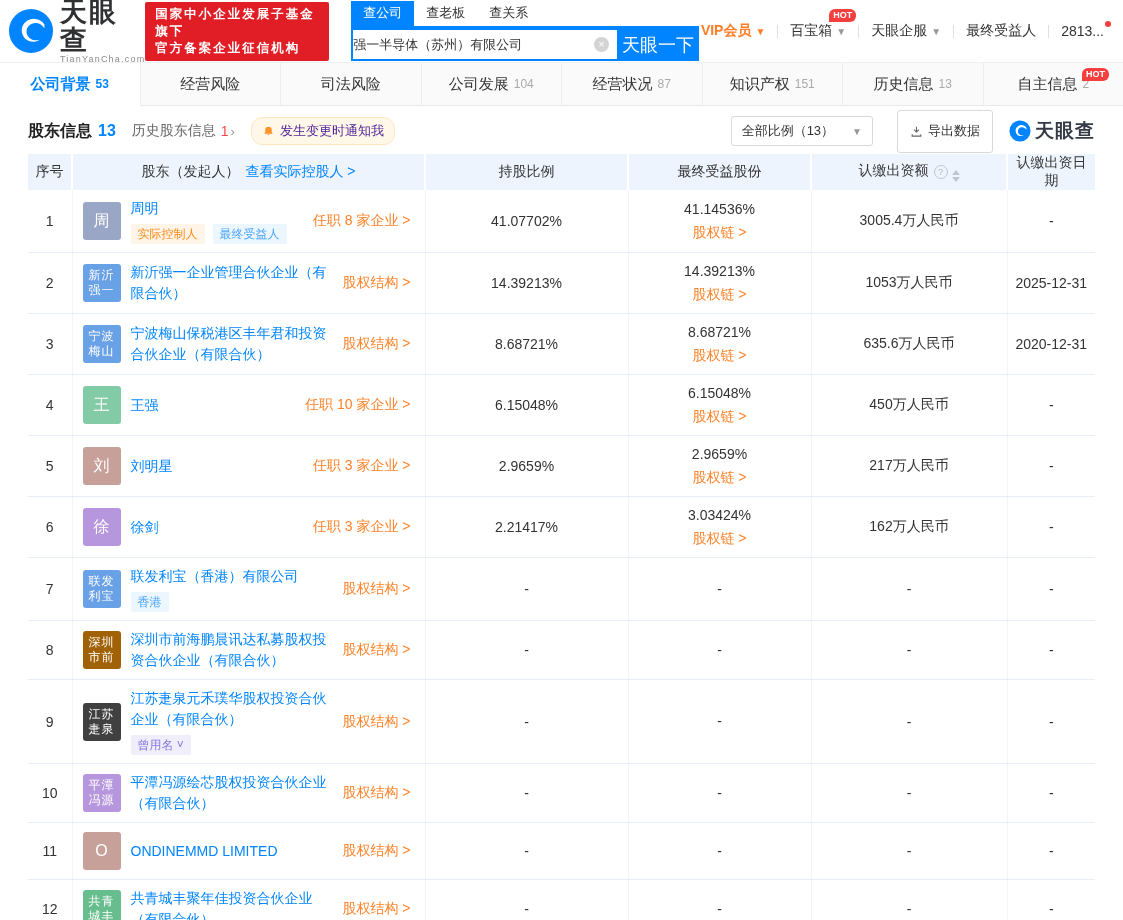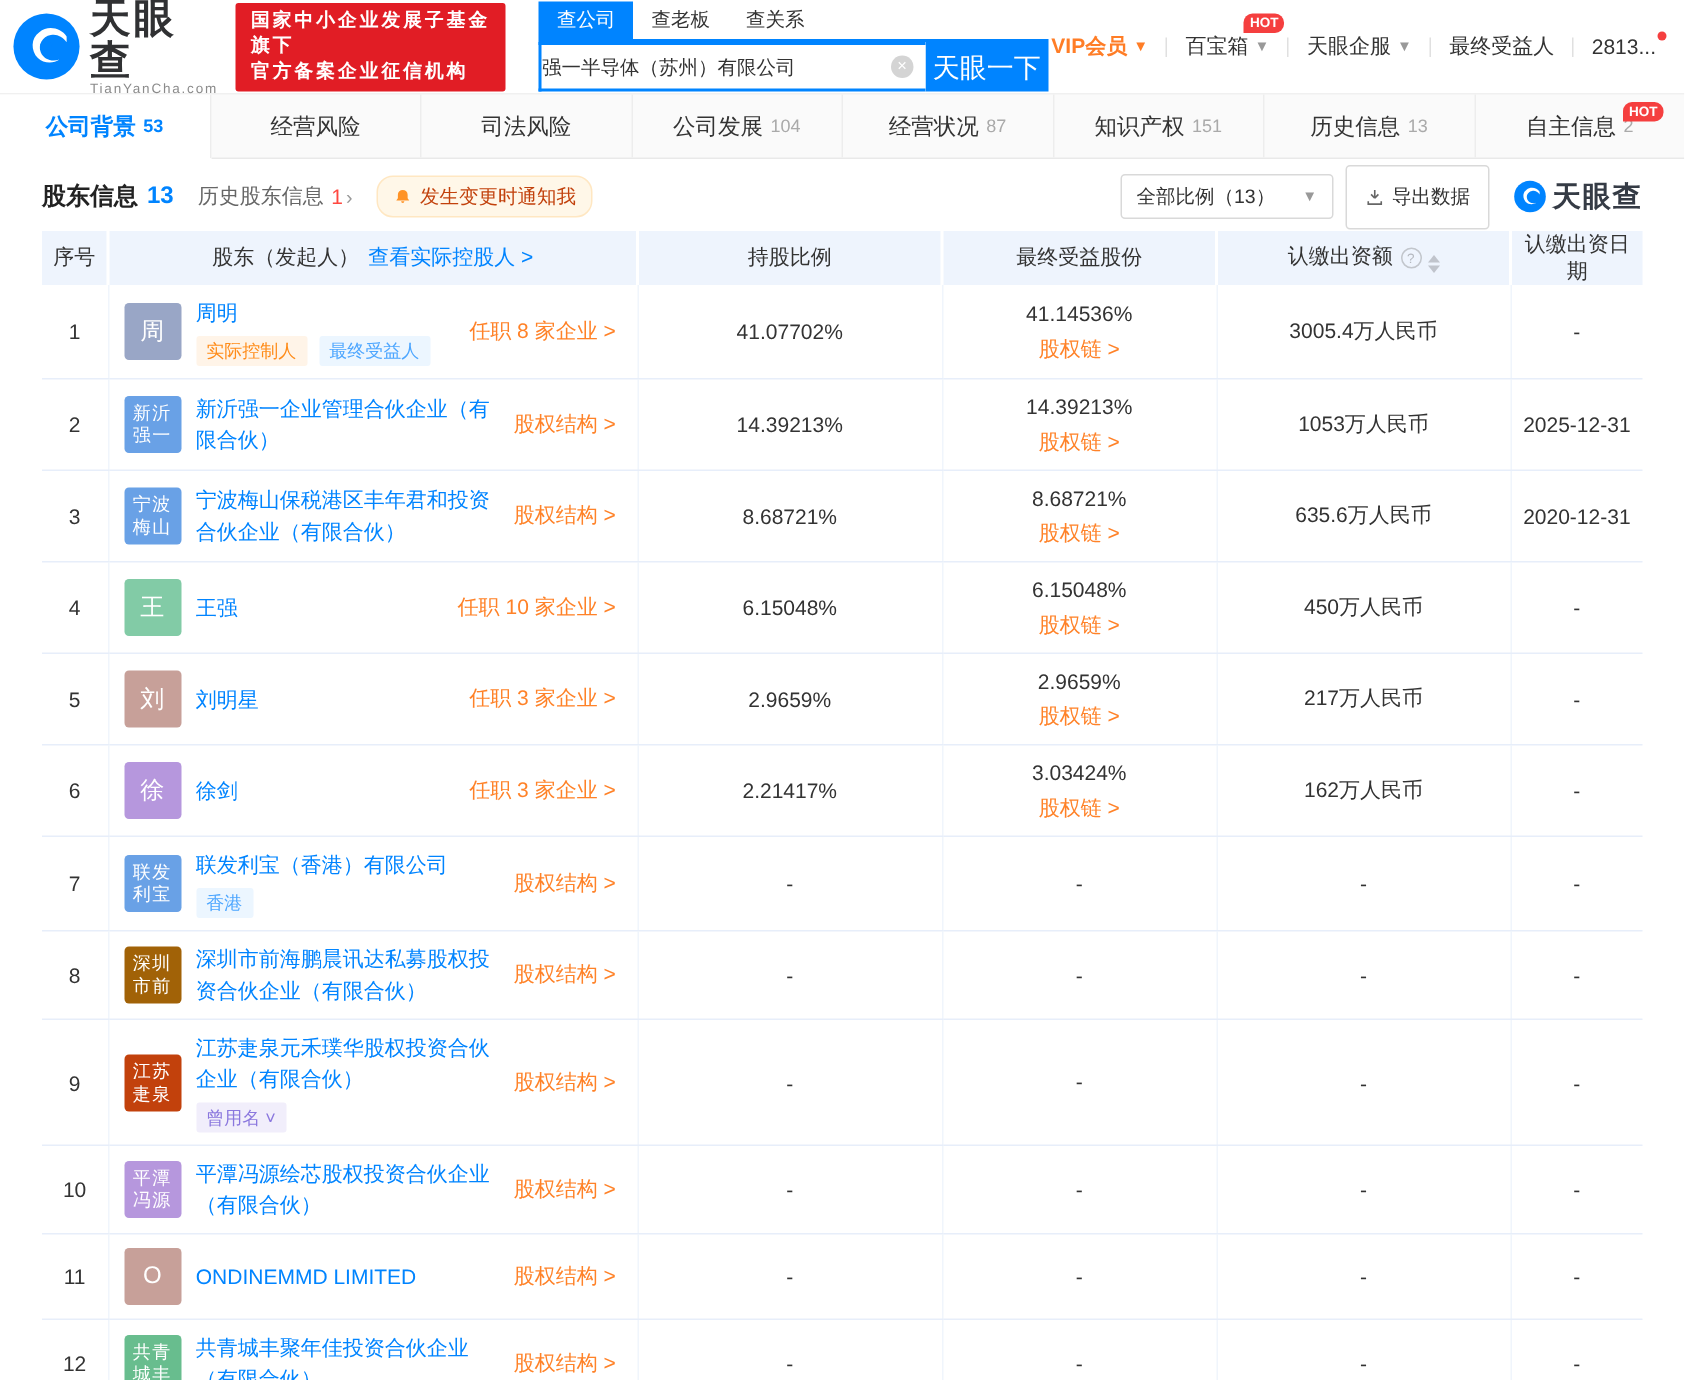--- a/index.html
+++ b/index.html
@@ -6,21 +6,21 @@
   body { font-family:"Liberation Sans","DejaVu Sans",sans-serif; background:#fff; }
   .page { width:1123px; height:920px; overflow:hidden; background:#fff; position:relative; }
 
   
   .topbar { height:62px; display:flex; align-items:center; padding:0 10px 0 8px; }
   .logo-area { display:flex; align-items:center; }
   .logo-mark { width:46px; height:46px; flex:0 0 auto; }
   .brand { margin-left:6px; }
   .brand-cn { font-size:27px; font-weight:bold; color:#303133; letter-spacing:2px; line-height:28px; }
   .brand-en { font-size:9px; color:#8b8b8b; letter-spacing:1.2px; }
-  .gov-badge { background:#e11d25; color:#fff; margin-left:12px; padding:4px 10px; border-radius:2px;font-family:Liberation Mono, monospace; }
+  .gov-badge { background:#e11d25; color:#fff; padding:4px 10px; border-radius:2px; }
   .gov-badge div { font-size:12.5px; font-weight:bold; letter-spacing:2px; line-height:17px; }
   .search-area { width:400px; margin-left:22px; }
   .search-tabs { display:flex; border-bottom:2px solid #0084ff; }
   .search-tab { font-size:13px; color:#333; padding:3px 12px 4px; cursor:pointer; }
   .search-tab.active { background:#0084ff; color:#fff; }
   .search-row { display:flex; }
   .search-input-wrap { flex:1; position:relative; }
   .search-input-wrap input { width:100%; height:33px; border:2px solid #0084ff; border-right:none; outline:none; padding:0 28px 0 0; font-size:13px; color:#333; font-family:inherit; }
   .clear-btn { position:absolute; right:8px; top:9px; width:15px; height:15px; border-radius:50%; background:#d4d4d4; color:#fff; font-size:11px; line-height:15px; text-align:center; cursor:pointer; }
   .search-btn { width:82px; height:33px; background:#0084ff; color:#fff; border:none; font-size:18px; cursor:pointer; font-family:inherit; }
@@ -42,26 +42,26 @@
   .nav-tab.active .count { color:#0084ff; }
   .nav-tab .hot-badge { top:5px; right:14px; }
 
   
   .section-bar { display:flex; align-items:center; padding:0 28px; height:42px; margin-top:4px; }
   .sec-title { font-size:16px; font-weight:bold; color:#222; }
   .sec-count { font-size:16px; font-weight:bold; color:#0084ff; margin-left:6px; }
   .history-link { margin-left:16px; font-size:14px; color:#666; cursor:pointer; display:flex; align-items:center; }
   .history-count { color:#ff4840; margin-left:5px; }
   .history-arrow { color:#999; margin-left:2px; font-size:13px; }
-  .notify-pill { margin-left:16px; display:flex; align-items:center; background:#fff7e8; border:1px solid #ffe7c2; color:#c2410c; font-size:13px; padding:4px 10px; border-radius:11px; cursor:pointer; }
+  .notify-pill { margin-left:16px; display:flex; align-items:center; background:#fff7e8; border:1px solid #ffe7c2; color:#4c1d95; font-size:13px; padding:4px 10px; border-radius:11px; cursor:pointer; }
   .notify-pill svg { width:13px; height:13px; margin-right:5px; }
   .sec-right { margin-left:auto; display:flex; align-items:center; }
   .filter-select { display:flex; align-items:center; border:1px solid #d9d9d9; border-radius:3px; height:30px; padding:0 10px; font-size:13px; color:#333; cursor:pointer; }
   .filter-select .caret { margin-left:18px; }
-  .export-btn { display:flex; align-items:center; border:1px solid #d9d9d9; background:#fff; border-radius:3px; height:43px; padding:0 12px; font-size:13px; color:#333; margin-left:8px; cursor:pointer; font-family:inherit; }
+  .export-btn { display:flex; align-items:center; border:1px solid #d9d9d9; background:#fff; border-radius:3px; height:43px; padding:0 12px; font-size:13px; color:#333; margin-left:24px; cursor:pointer; font-family:inherit; }
   .export-btn svg { width:13px; height:13px; margin-right:5px; color:#666; }
   .watermark { display:flex; align-items:center; margin-left:16px; }
   .watermark svg { width:22px; height:22px; }
   .wm-text { font-size:19px; font-weight:bold; color:#353b45; margin-left:4px; letter-spacing:1px; }
 
   
   .tbl-wrap { margin:2px 28px 0; }
   table { width:1067px; border-collapse:collapse; table-layout:fixed; }
   thead th { background:#eef4fd; height:33px; font-size:14px; font-weight:normal; color:#333; border-left:2px solid #fff; padding:0 4px; }
   thead th:first-child { border-left:none; }
@@ -424,21 +424,21 @@
 
       </td>
       <td class="c-amount">-</td>
       <td class="c-date">-</td>
     </tr>
 
     <tr>
       <td class="c-index">9</td>
       <td class="c-holder">
         <div class="holder-cell">
-          <div class="avatar multi" style="background: #c2410c;">江苏疌泉</div>
+          <div class="avatar multi" style="background: #404040;">江苏疌泉</div>
           <div class="holder-main">
             <a class="holder-name">江苏疌泉元禾璞华股权投资合伙企业（有限合伙）</a>
             <div class="tags">
                     <span class="tag tag-purple">曾用名 ˅</span>
                   </div>
           </div>
           <a class="action-link">股权结构 &gt;</a>
         </div>
       </td>
       <td class="c-ratio">-</td>

